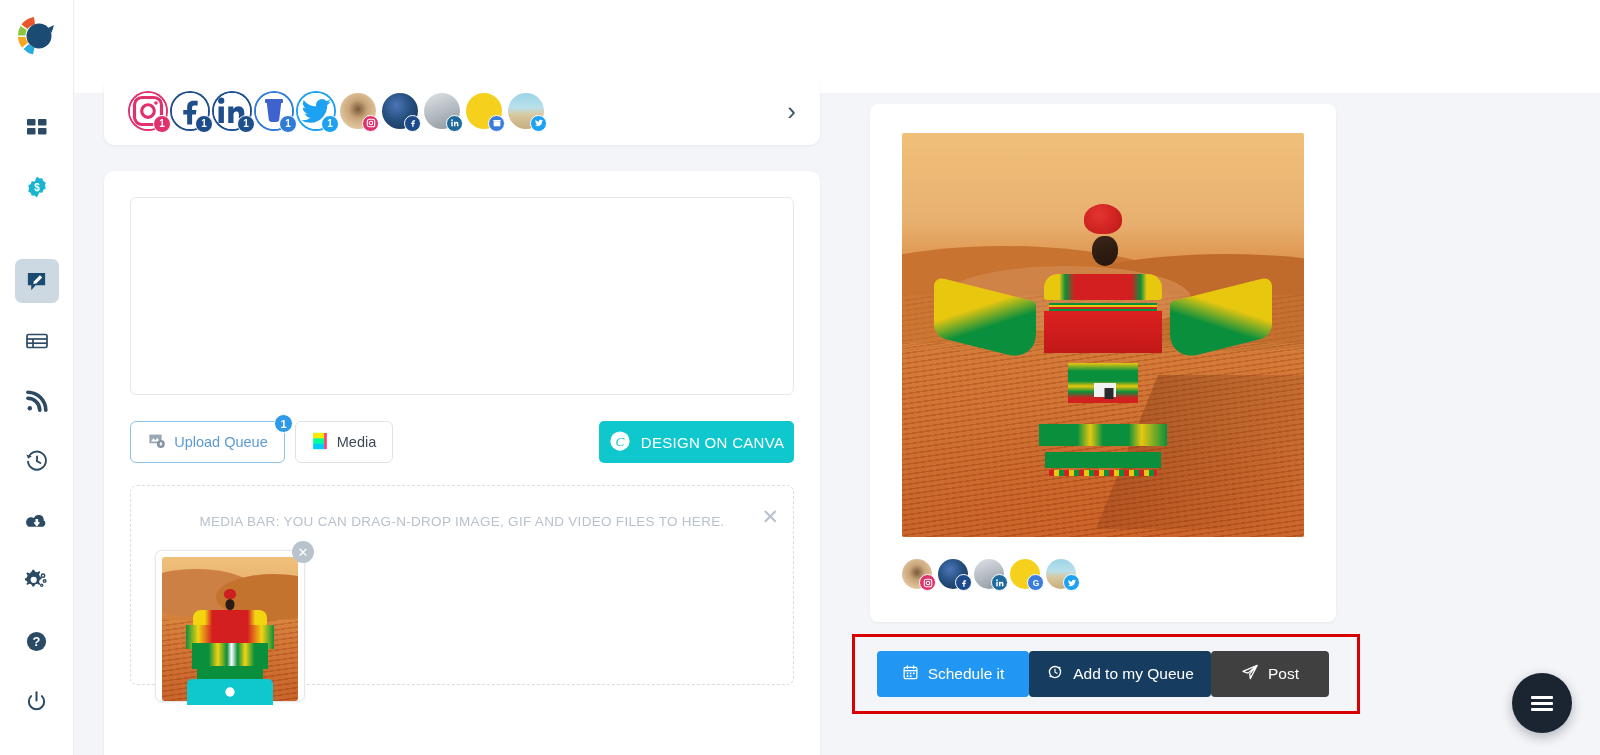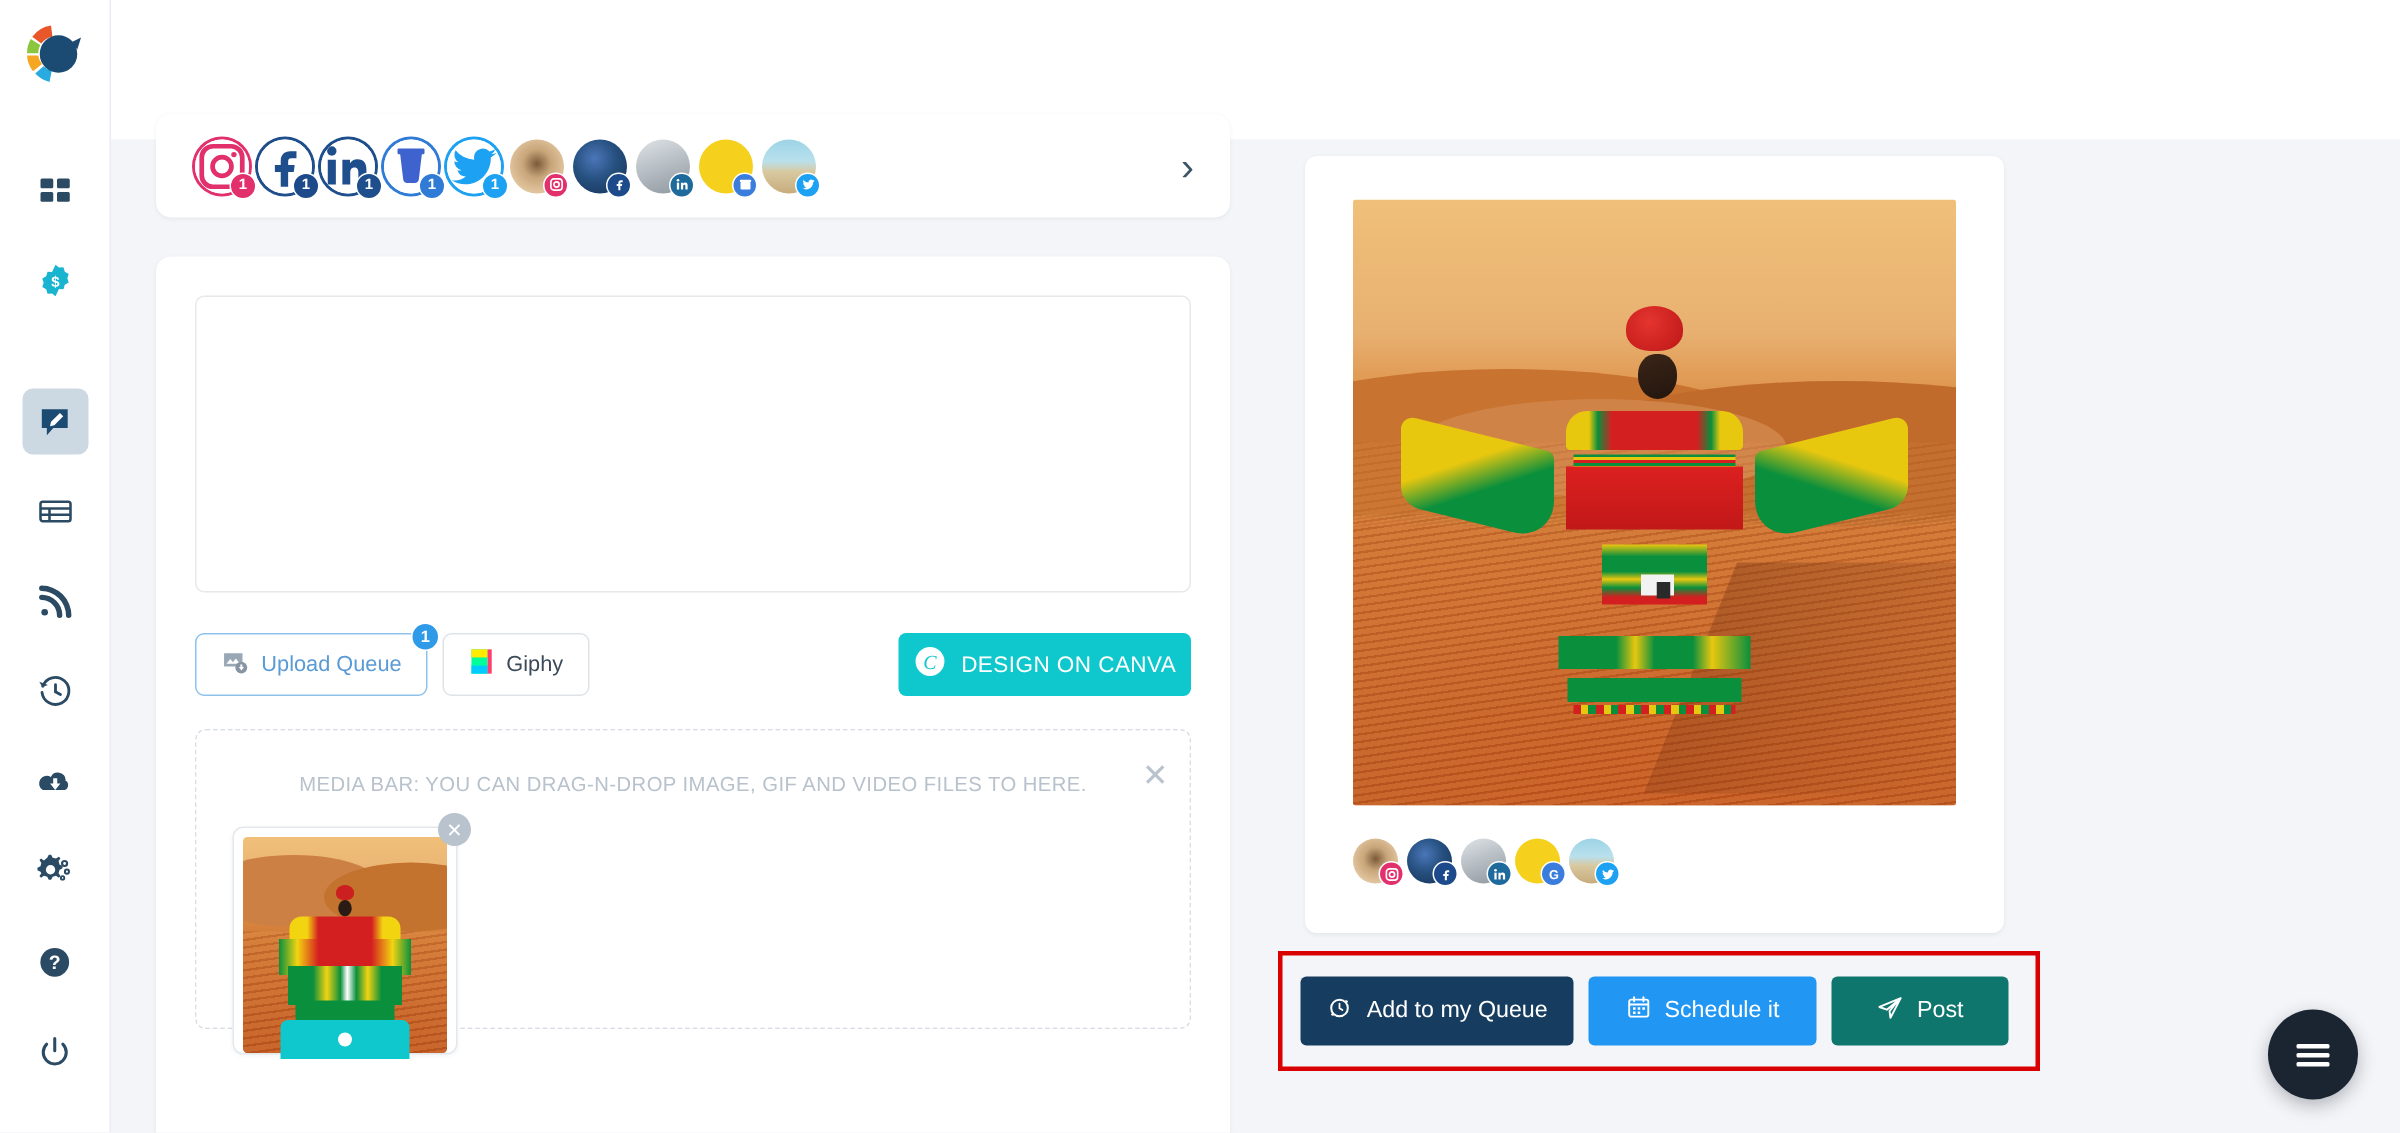--- a/index.html
+++ b/index.html
@@ -239,21 +239,21 @@
   }
   .abtn {
     height: 46px; border: none; border-radius: 4px;
     color: #fff; cursor: pointer;
     display: flex; align-items: center; justify-content: center; gap: 9px;
     font-family: "Liberation Sans Narrow", "Liberation Sans", sans-serif;
     font-size: 15.5px;
   }
   .abtn.queue { background: #163d60; width: 182px; }
   .abtn.sched { background: #2196f3; width: 152px; margin-left: 10px; }
-  .abtn.post  { background: #0f766e; width: 118px; margin-left: 10px; }
+  .abtn.post  { background: #404040; width: 118px; margin-left: 0; }
 
   
   .fab {
     position: absolute; right: 28px; bottom: 22px;
     width: 60px; height: 60px; border-radius: 50%;
     background: #1b2431; cursor: pointer;
     display: flex; align-items: center; justify-content: center;
     box-shadow: 0 4px 12px rgba(20,30,45,0.3);
     z-index: 50;
   }
@@ -532,21 +532,21 @@
       <div class="obtn giphy">
         <span>
           <svg width="17" height="18" viewBox="0 0 18 20">
             <rect x="1" y="1" width="12" height="18" fill="#00ff99"></rect>
             <rect x="1" y="1" width="12" height="6" fill="#ffea00"></rect>
             <rect x="1" y="13" width="12" height="6" fill="#00ccff"></rect>
             <rect x="13" y="1" width="3" height="18" fill="#ff3d6e"></rect>
             <rect x="1" y="1" width="3" height="18" fill="#9b36ff" opacity="0.0"></rect>
           </svg>
         </span>
-        <span>Giphy</span>
+        <span>Media</span>
       </div>
 
 
       <div class="canva-btn">
         <span>
           <svg width="22" height="22" viewBox="0 0 24 24">
             <circle cx="12" cy="12" r="10.5" fill="#fff"></circle>
             <text x="12" y="17.5" font-size="14.5" fill="#0fc8ce" text-anchor="middle" font-style="italic" font-family="Liberation Serif, serif">C</text>
           </svg>
         </span>
@@ -677,49 +677,49 @@
         <div class="pbadge" style="background:#1da1f2;">
           <svg width="10" height="10" viewBox="0 0 24 24" fill="#fff">
               <path d="M22 5.9a7.8 7.8 0 01-2.3.65 4 4 0 001.76-2.2 8 8 0 01-2.55.97 4 4 0 00-6.9 2.74c0 .31.03.62.1.91A11.4 11.4 0 013.8 4.8a4 4 0 001.24 5.35 4 4 0 01-1.81-.5v.05a4 4 0 003.2 3.92 4 4 0 01-1.8.07 4 4 0 003.74 2.78A8 8 0 012 18.1a11.3 11.3 0 006.1 1.8c7.35 0 11.36-6.08 11.36-11.36v-.52A8 8 0 0022 5.9z"></path>
             </svg>
         </div>
       </div>
     </div>
   </div>
 
   <div class="action-bar">
-    <div class="abtn queue">
-      <span>
-        <svg width="18" height="18" viewBox="0 0 24 24" fill="none" stroke="#fff" stroke-width="1.8" stroke-linecap="round">
-          <circle cx="12" cy="12" r="7.4"></circle>
-          <path d="M12 8.2v4l2.6 1.6" stroke-width="1.6"></path>
-          <path d="M17 4.6l2.6 1.2-1.2 2.6" fill="#fff" stroke="none"></path>
-          <path d="M7 19.4l-2.6-1.2 1.2-2.6" fill="#fff" stroke="none"></path>
-        </svg>
-      </span>
-      <span>Add to my Queue</span>
-    </div>
-
     <div class="abtn sched">
       <span>
         <svg width="17" height="17" viewBox="0 0 24 24" fill="none" stroke="#fff" stroke-width="1.8">
           <rect x="3" y="4.8" width="18" height="16" rx="2"></rect>
           <line x1="3" y1="9.4" x2="21" y2="9.4"></line>
           <line x1="7.6" y1="2.6" x2="7.6" y2="6.4" stroke-linecap="round"></line>
           <line x1="16.4" y1="2.6" x2="16.4" y2="6.4" stroke-linecap="round"></line>
           <rect x="6.6" y="12" width="2.4" height="2.4" fill="#fff" stroke="none"></rect>
           <rect x="11" y="12" width="2.4" height="2.4" fill="#fff" stroke="none"></rect>
           <rect x="15.4" y="12" width="2.4" height="2.4" fill="#fff" stroke="none"></rect>
           <rect x="6.6" y="16" width="2.4" height="2.4" fill="#fff" stroke="none"></rect>
           <rect x="11" y="16" width="2.4" height="2.4" fill="#fff" stroke="none"></rect>
         </svg>
       </span>
       <span>Schedule it</span>
     </div>
 
+    <div class="abtn queue">
+      <span>
+        <svg width="18" height="18" viewBox="0 0 24 24" fill="none" stroke="#fff" stroke-width="1.8" stroke-linecap="round">
+          <circle cx="12" cy="12" r="7.4"></circle>
+          <path d="M12 8.2v4l2.6 1.6" stroke-width="1.6"></path>
+          <path d="M17 4.6l2.6 1.2-1.2 2.6" fill="#fff" stroke="none"></path>
+          <path d="M7 19.4l-2.6-1.2 1.2-2.6" fill="#fff" stroke="none"></path>
+        </svg>
+      </span>
+      <span>Add to my Queue</span>
+    </div>
+
     <div class="abtn post">
       <span>
         <svg width="18" height="18" viewBox="0 0 24 24" fill="none" stroke="#fff" stroke-width="1.7" stroke-linejoin="round">
           <path d="M21.5 3.2L2.6 11.1l6.6 2.4 9.8-8.1-7.4 9.4 0.8 6z"></path>
         </svg>
       </span>
       <span>Post</span>
     </div>
   </div>
 

